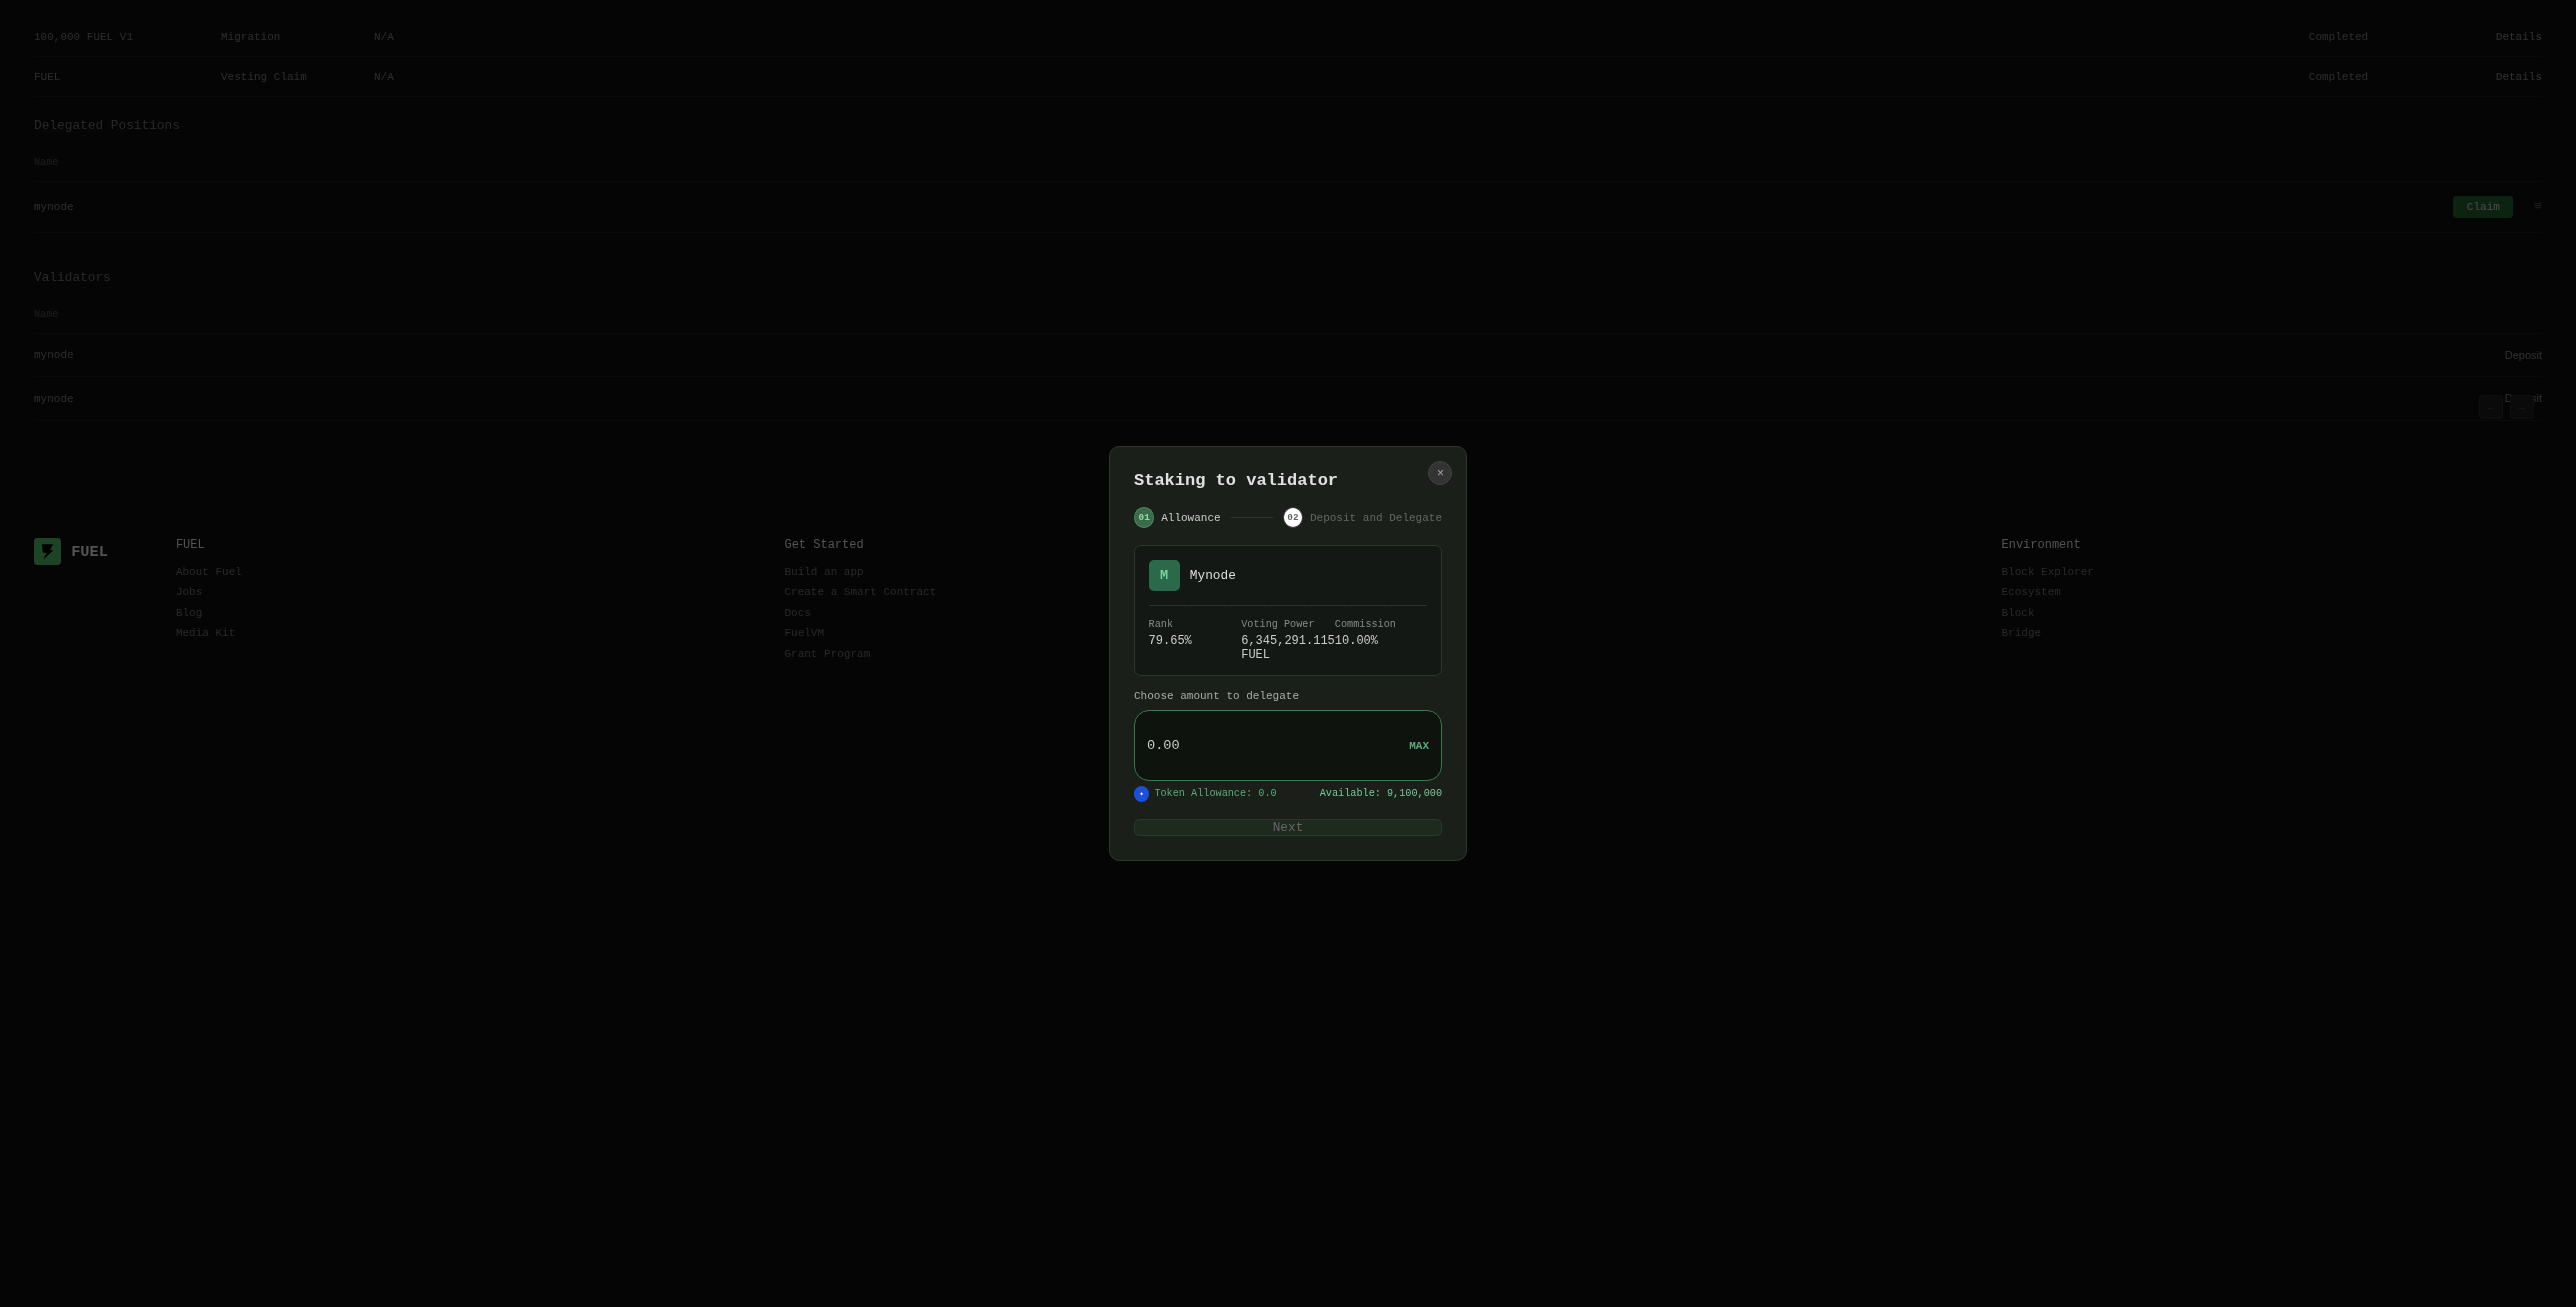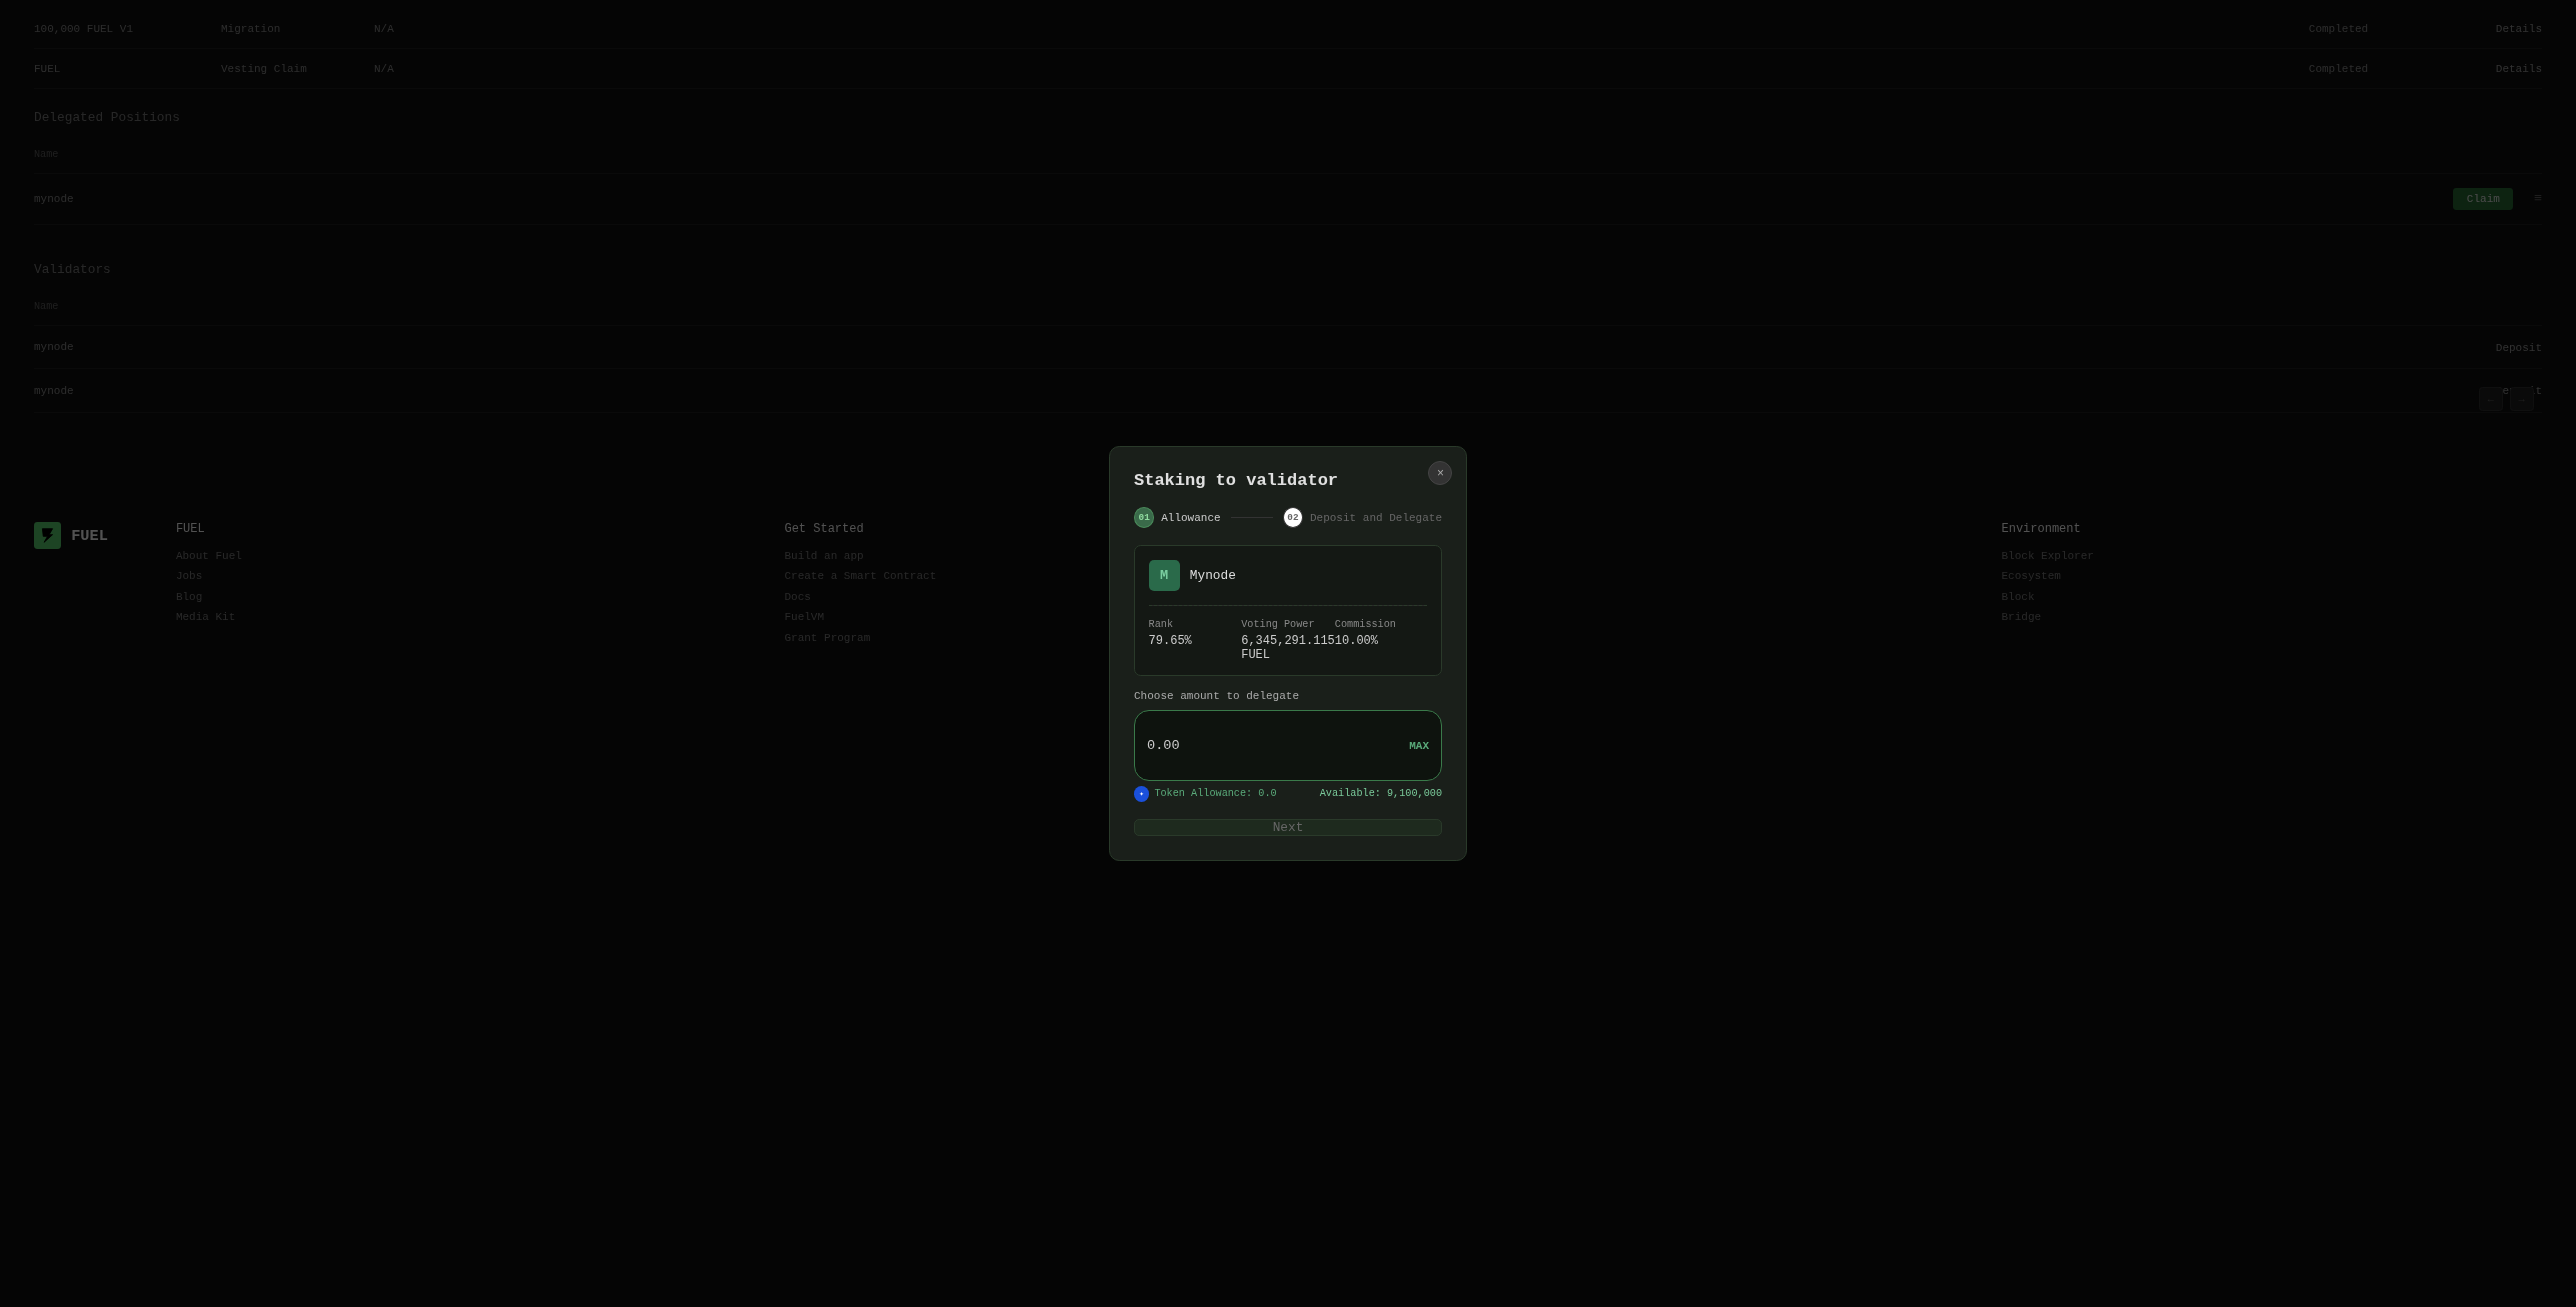--- a/index.html
+++ b/index.html
@@ -6,21 +6,21 @@
     body {
       background: #0d0d0d;
       color: #ccc;
       font-family: 'Courier New', monospace;
       min-height: 100vh;
       position: relative;
     }
 
     
     .bg-content {
-      padding: 9px 34px;
+      padding: 17px 34px;
       opacity: 0.7;
     }
 
     .table-row {
       display: flex;
       align-items: center;
       padding: 13.6px 0;
       border-bottom: 0.9px solid #222;
       gap: 17px;
     }
@@ -45,21 +45,21 @@
       color: #666;
       font-size: 10.2px;
     }
 
     .deposit-btn {
       background: transparent;
       border: none;
       color: #aaa;
       font-size: 11px;
       cursor: pointer;
-      font-family: Liberation Mono, monospace;
+      font-family: Liberation Sans, sans-serif;
     }
 
     .claim-btn {
       background: #2a7a3a;
       color: #fff;
       border: none;
       padding: 5.1px 13.6px;
       border-radius: 3.4px;
       font-size: 11px;
       cursor: pointer;

